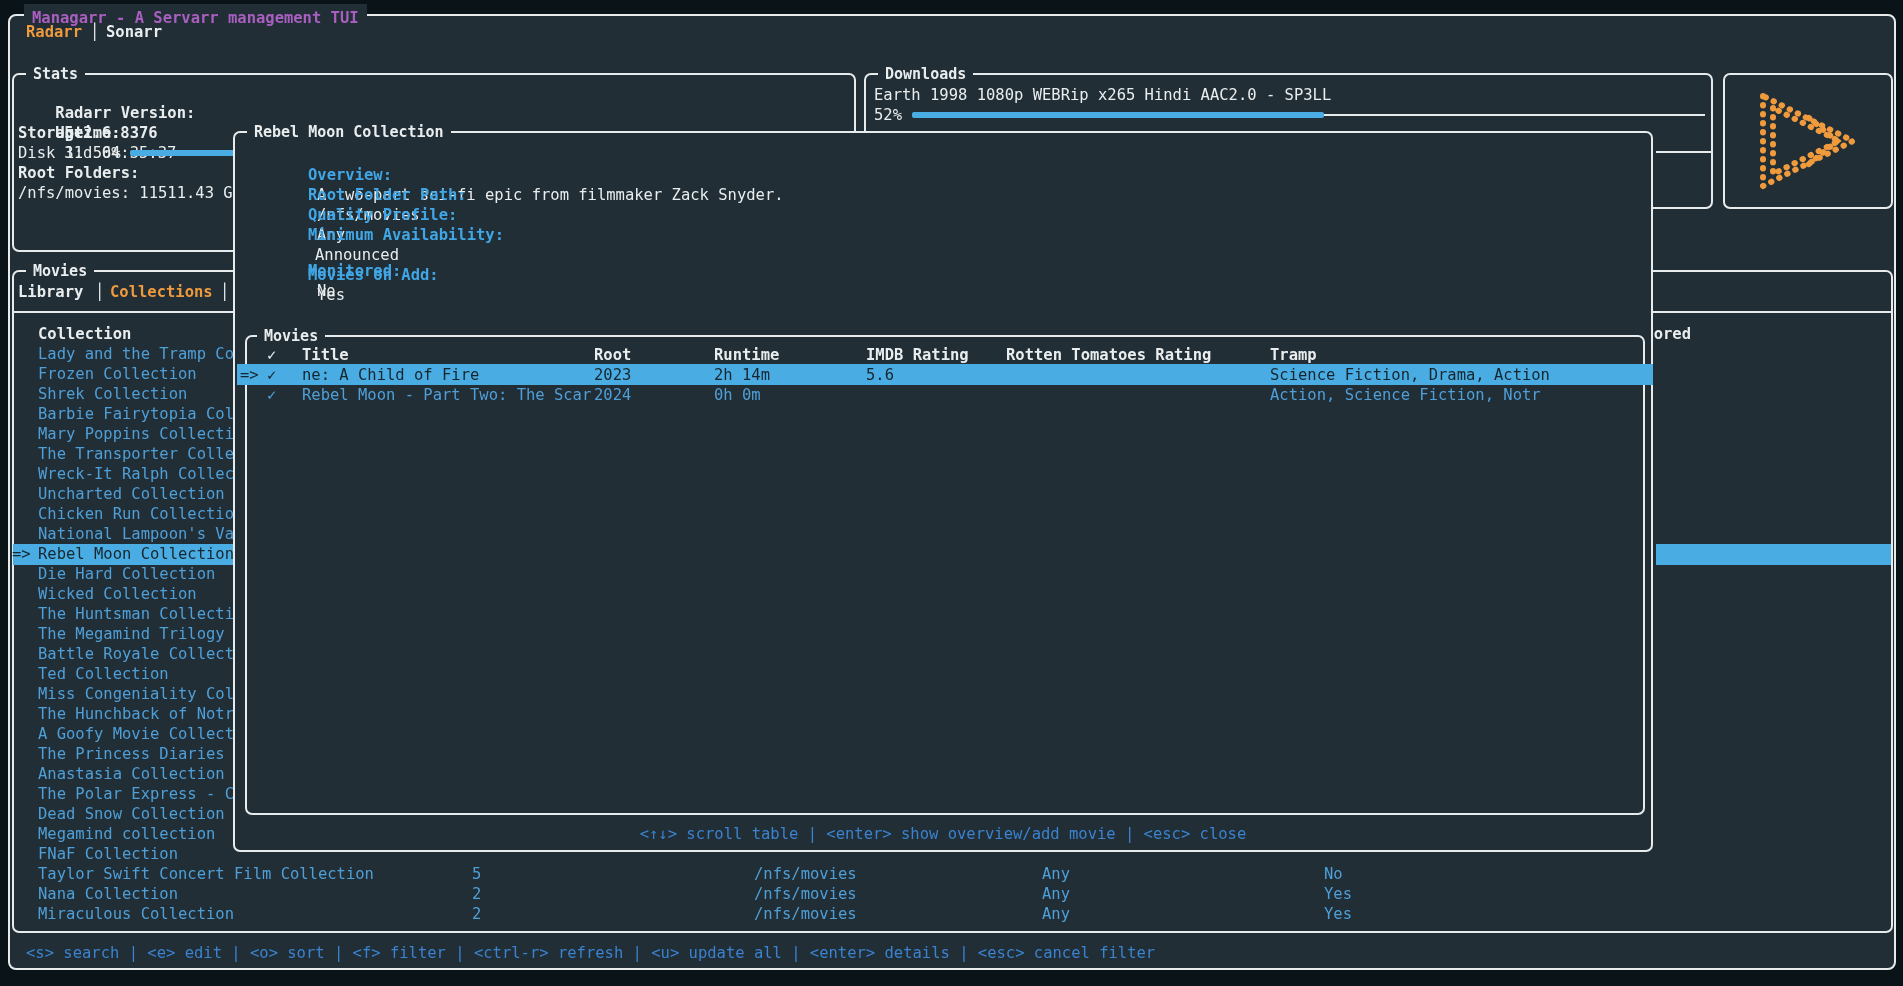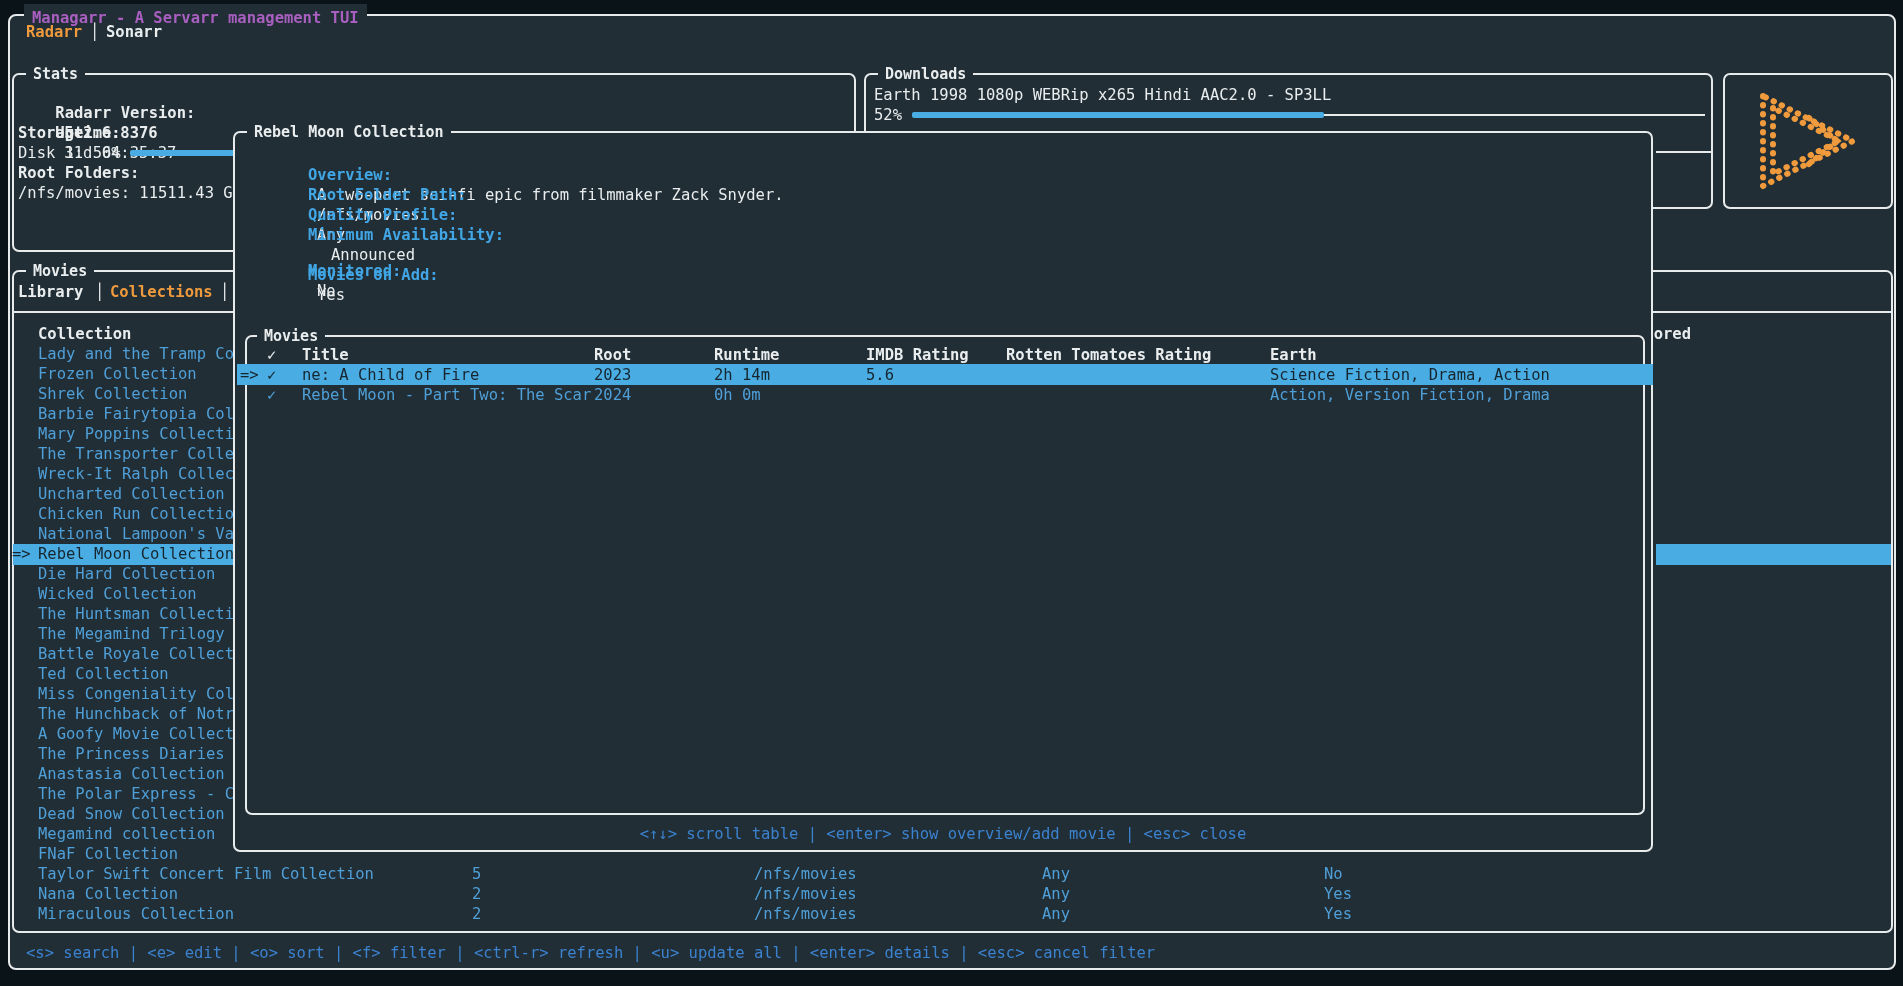--- a/index.html
+++ b/index.html
@@ -161,57 +161,57 @@
     <div class="t" style="left:17px;top:32px">
       <span class="lbl">Root Folder Path:</span>
       <span class="white" style="margin-left:9px">/nfs/movies</span>
     </div>
     <div class="t" style="left:17px;top:52px">
       <span class="lbl">Quality Profile:</span>
       <span class="white" style="margin-left:9px">Any</span>
     </div>
     <div class="t" style="left:17px;top:72px">
       <span class="lbl">Minimum Availability:</span>
-      <span class="white" style="margin-left:23px">Announced</span>
+      <span class="white" style="margin-left:7px">Announced</span>
     </div>
     <div class="t" style="left:17px;top:108px">
       <span class="lbl">Monitored:</span>
       <span class="white" style="margin-left:9px">No</span>
     </div>
     <div class="t" style="left:17px;top:112px">
       <span class="lbl">Movies on Add:</span>
       <span class="white" style="margin-left:9px">Yes</span>
     </div>
 
     <div class="innerbox" style="left:10px;top:202px;width:1400px;height:480px">
       <div class="ptitle" style="left:10px">Movies</div>
     </div>
 
     <div class="t b white" style="left:32px;top:212px">✓</div>
     <div class="t b white" style="left:67px;top:212px">Title</div>
     <div class="t b white" style="left:359px;top:212px">Root</div>
     <div class="t b white" style="left:479px;top:212px">Runtime</div>
     <div class="t b white" style="left:631px;top:212px">IMDB Rating</div>
     <div class="t b white" style="left:771px;top:212px">Rotten Tomatoes Rating</div>
-    <div class="t b white" style="left:1035px;top:212px">Earth</div>
+    <div class="t b white" style="left:1035px;top:212px">Tramp</div>
 
     <div>
       <div class="hl" style="left:2px;top:231px;width:1416px"></div>
       <div class="t seltxt" style="left:5px;top:232px">=&gt;</div>
       <div class="t seltxt" style="left:32px;top:232px">✓</div>
       <div class="t seltxt" style="left:67px;top:232px">ne: A Child of Fire</div>
       <div class="t seltxt" style="left:359px;top:232px">2023</div>
       <div class="t seltxt" style="left:479px;top:232px">2h 14m</div>
       <div class="t seltxt" style="left:631px;top:232px">5.6</div>
       <div class="t seltxt" style="left:1035px;top:232px">Science Fiction, Drama, Action</div>
     </div>
 
     <div>
       <div class="t blue" style="left:32px;top:252px">✓</div>
       <div class="t blue" style="left:67px;top:252px">Rebel Moon - Part Two: The Scar</div>
       <div class="t blue" style="left:359px;top:252px">2024</div>
       <div class="t blue" style="left:479px;top:252px">0h 0m</div>
-      <div class="t blue" style="left:1035px;top:252px">Action, Version Fiction, Drama</div>
+      <div class="t blue" style="left:1035px;top:252px">Action, Science Fiction, Notr</div>
     </div>
 
     <div class="t key" style="left:0;top:691px;width:1416px;text-align:center">&lt;↑↓&gt; scroll table | &lt;enter&gt; show overview/add movie | &lt;esc&gt; close</div>
   </div>
 </div>
 
 </body></html>

